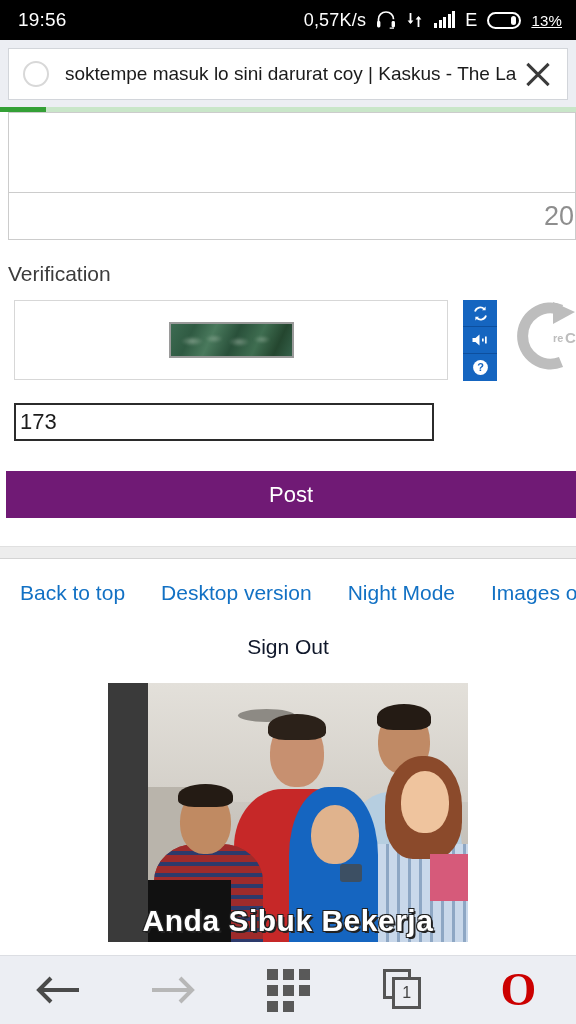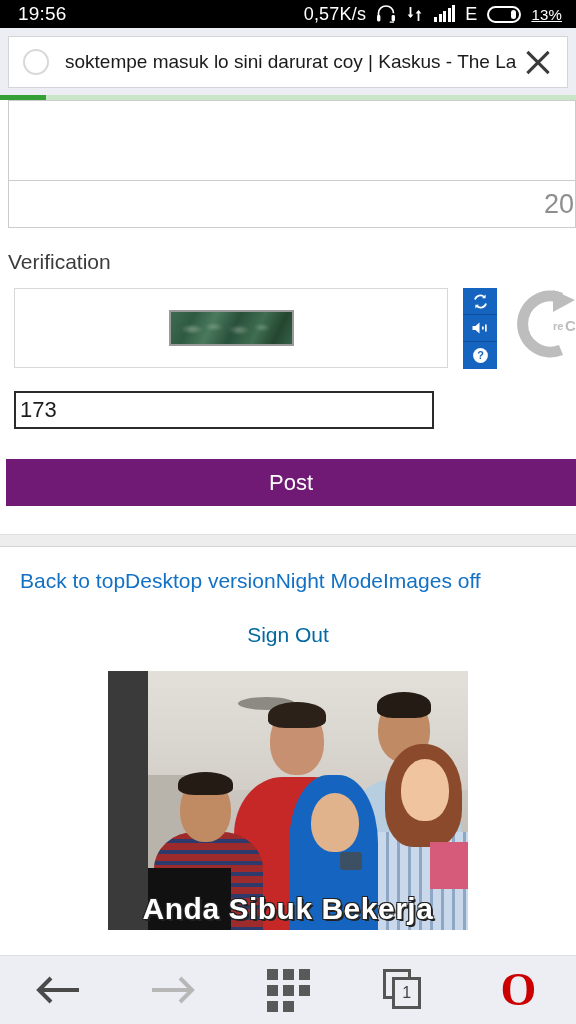--- a/index.html
+++ b/index.html
@@ -6,21 +6,21 @@
   html,body { width:576px; height:1024px; }
   body {
     font-family:"Liberation Sans", sans-serif;
     background:#ffffff;
     overflow:hidden;
     position:relative;
   }
 
   
   .statusbar {
-    height:28px; background:#000000; color:#ffffff;
+    height:40px; background:#000000; color:#ffffff;
     display:flex; align-items:center; padding:0 14px 0 18px;
     font-size:19px; letter-spacing:.2px;
   }
   .sb-clock { font-size:19px; }
   .sb-right {
     margin-left:auto; display:flex; align-items:center; gap:10px;
   }
   .sb-speed { font-size:18px; }
   .sb-icon { display:flex; align-items:center; }
   .sb-bars { display:flex; align-items:flex-end; gap:1.5px; height:16px; }
@@ -141,29 +141,29 @@
     background:#701a75; color:#ffffff; display:flex;
     align-items:center; justify-content:center; font-size:22px;
   }
 
   .divider-band {
     margin-top:28px; height:13px; background:#ededed;
     border-top:1px solid #e0e0e0; border-bottom:1px solid #d4d4d4;
   }
 
   .footer-links {
-    margin-top:22px; display:flex; padding-left:20px;
+    margin-top:22px; display:flex; gap:36px; padding-left:20px;
     font-size:21px; color:#1271c4; white-space:nowrap; overflow:hidden;
   }
   .footer-links a { color:#1271c4; text-decoration:none; }
 
   .signout-row {
     margin-top:30px; text-align:center; font-size:21px;
   }
-  .signout-row a { color:#0369a1; text-decoration:none; }
+  .signout-row a { color:#0f172a; text-decoration:none; }
 
   
   .ad-wrap {
     margin-top:24px; display:flex; justify-content:center;
   }
   .ad {
     width:360px; height:259px; background:#3a3a3a;
     position:relative; overflow:hidden;
   }
   .ad-photo {

